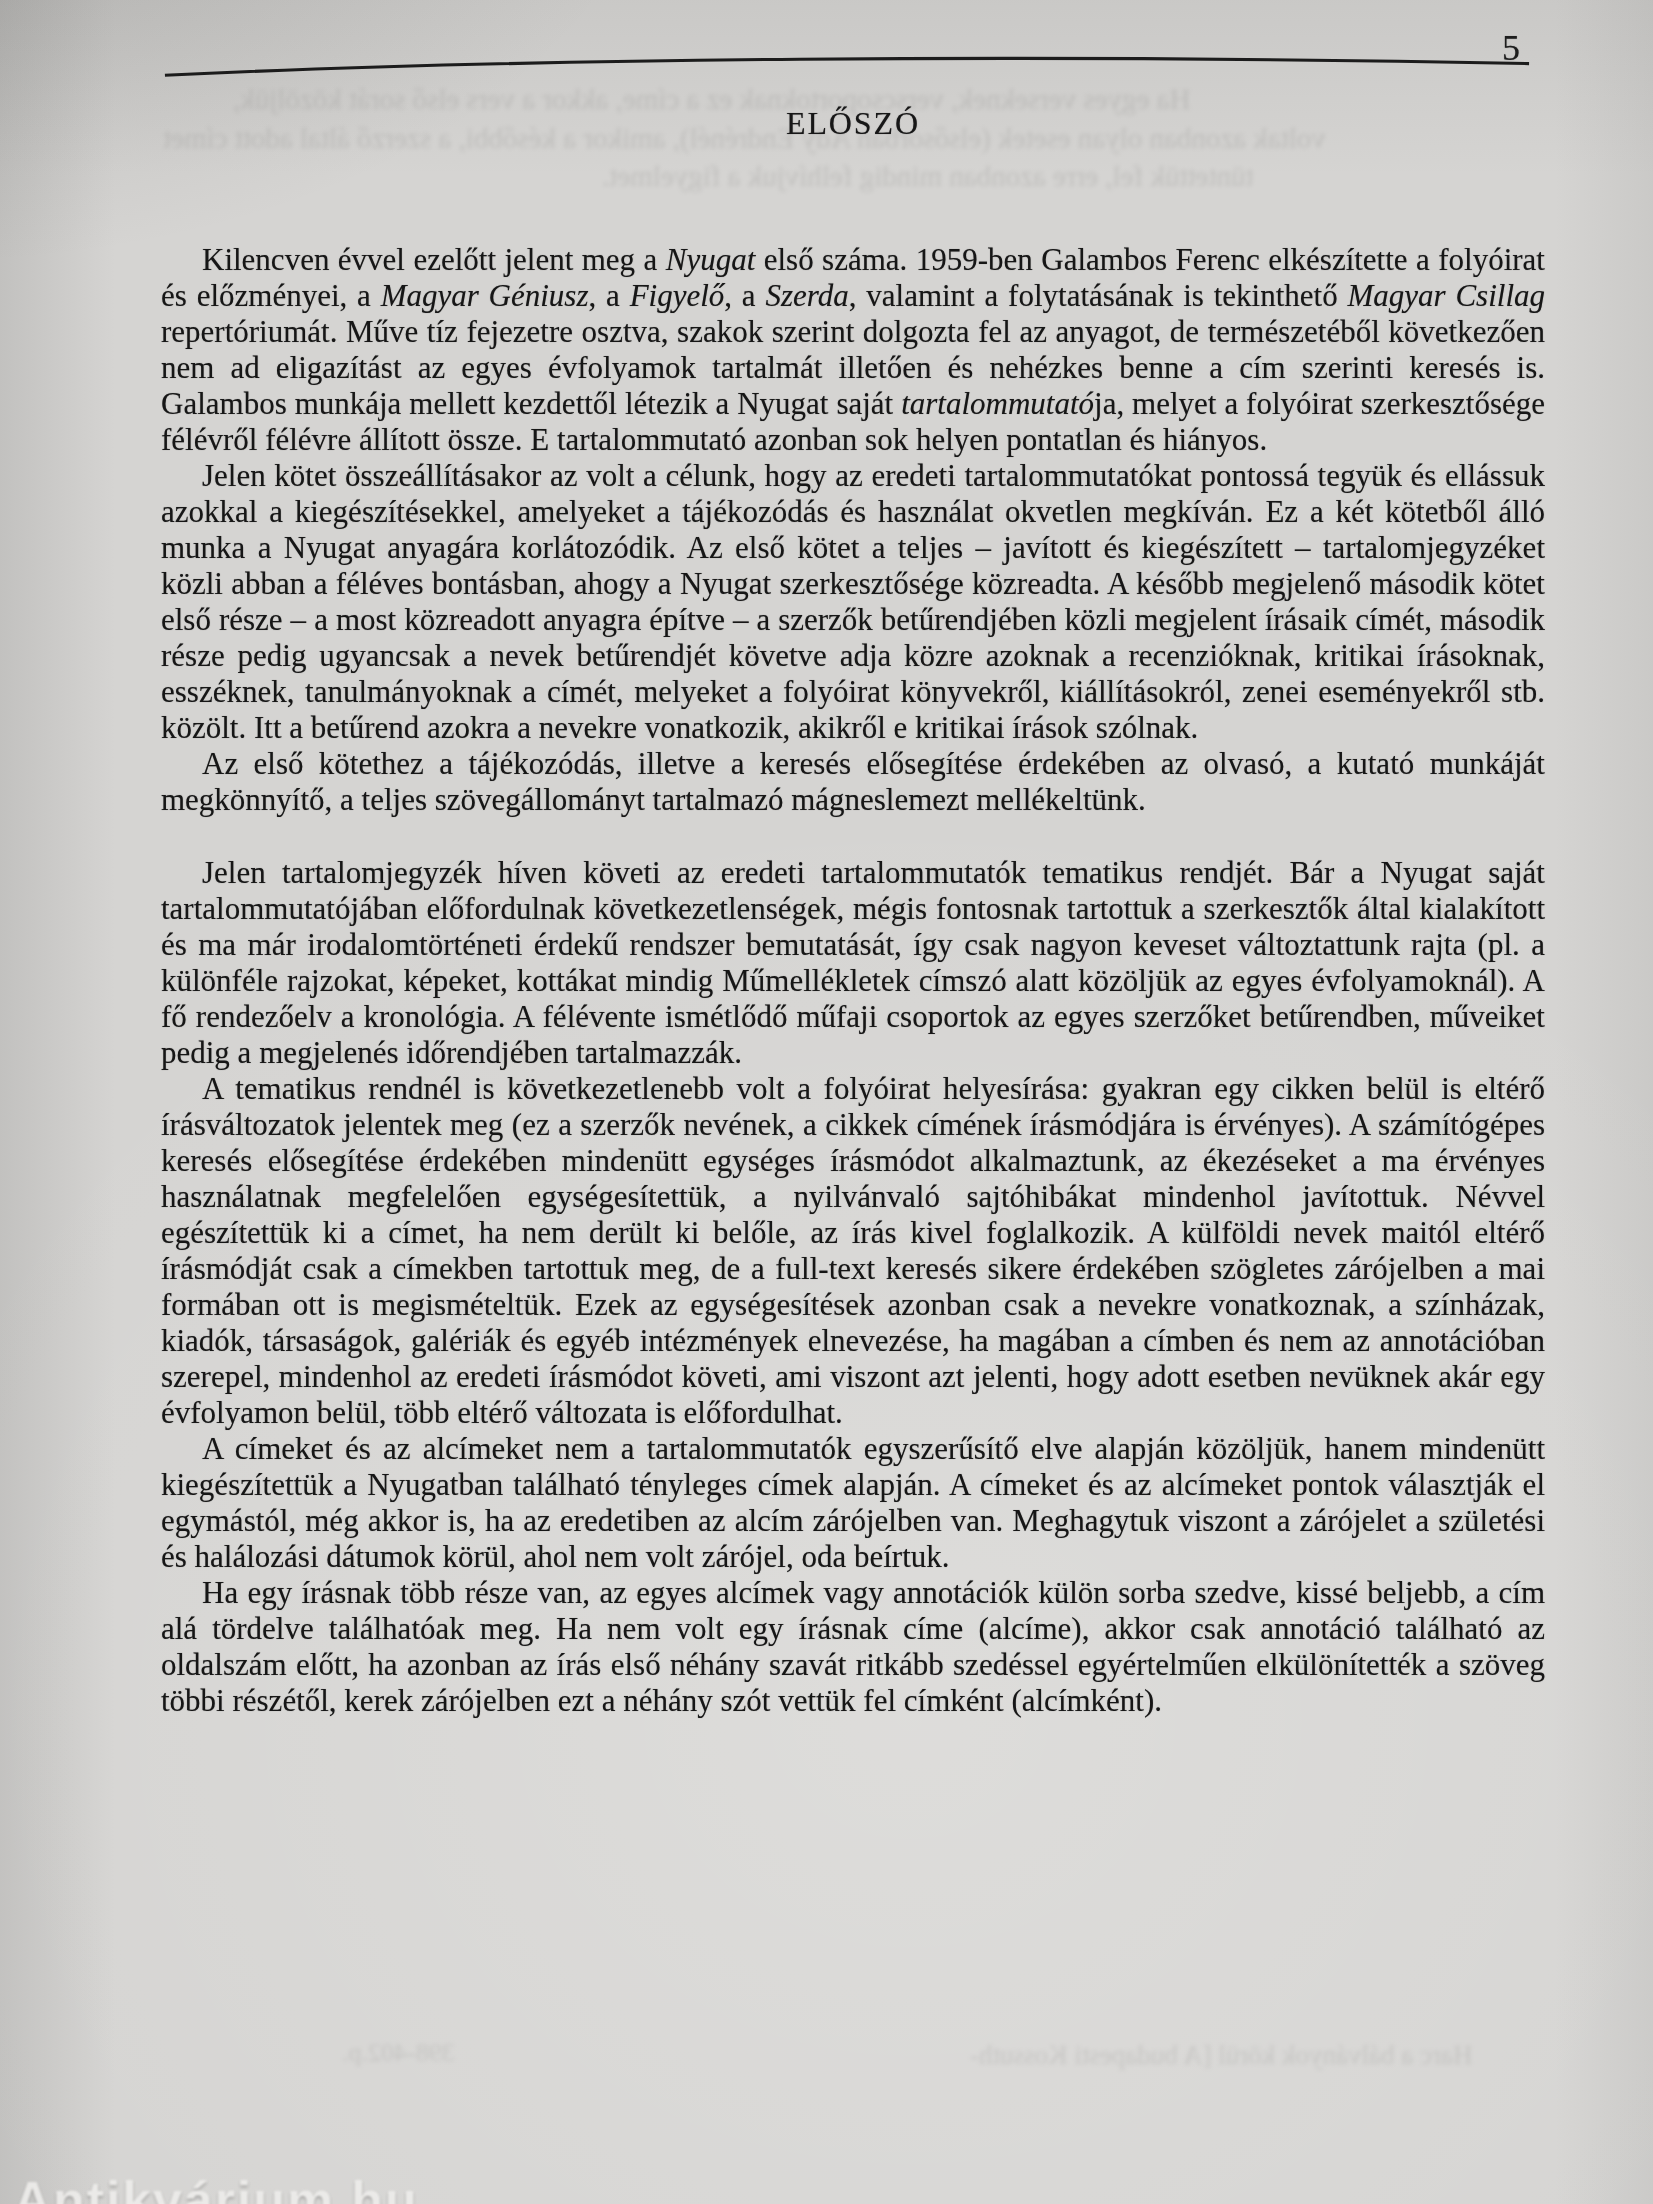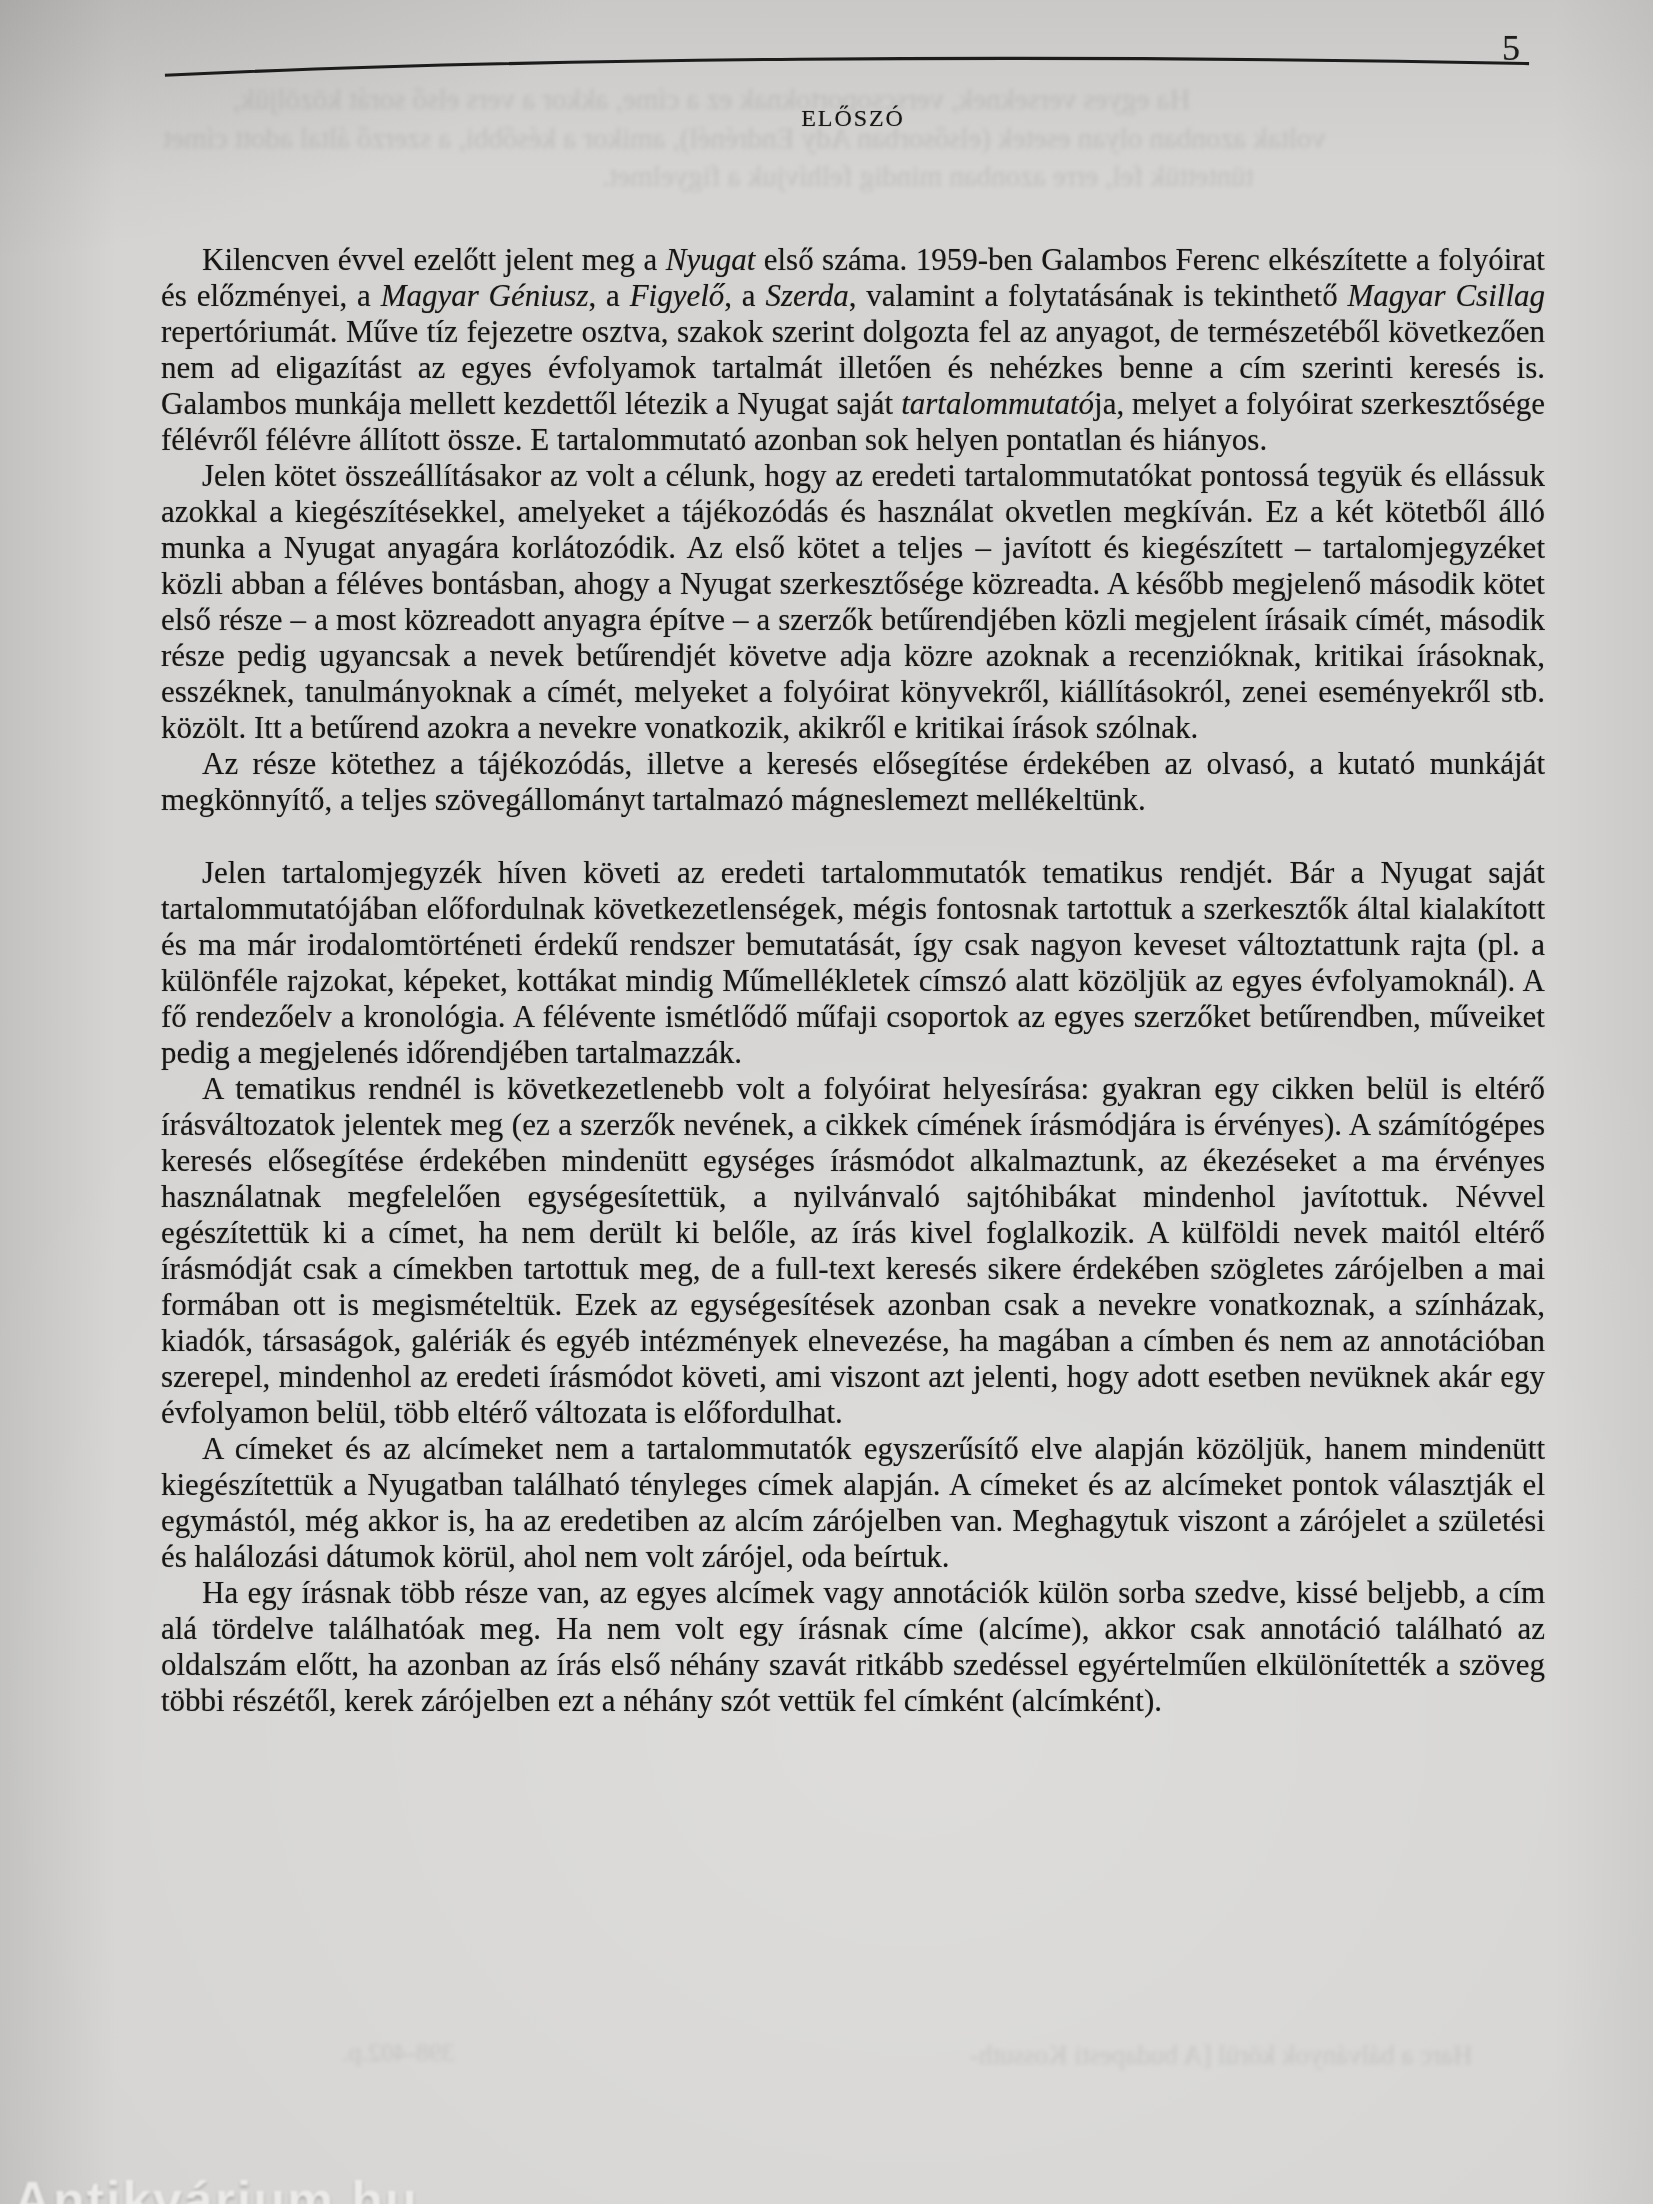--- a/index.html
+++ b/index.html
@@ -26,21 +26,21 @@
     position:absolute;top:27px;left:1502px;
     font-size:36px;color:#1d1d1d;
     text-shadow:0 0 1px rgba(25,25,25,0.45);
   }
   .header-rule{
     position:absolute;left:163px;top:50px;width:1368px;height:33px;
   }
   .page-title{
     position:absolute;top:105px;left:161px;width:1384px;
     text-align:center;
-    font-size:24px;letter-spacing:1.9px;color:#171717;
+    font-size:32px;letter-spacing:1.9px;color:#171717;
     text-shadow:0 0 1px rgba(25,25,25,0.5);
   }
   .textblock{
     position:absolute;top:242px;left:161px;width:1384px;
     font-size:31px;line-height:36px;color:#161616;
     text-align:justify;
     text-shadow:0 0 1px rgba(25,25,25,0.42);
   }
   .textblock p{margin:0;text-indent:41px;}
   .textblock p.gap{margin-top:37px;}
@@ -88,21 +88,21 @@
   <svg width="1368" height="33" viewBox="0 0 1410 34">
     <path d="M 2,26 C 380,8 900,4 1408,14" stroke="#1c1c1c" stroke-width="3.2" fill="none"></path>
   </svg>
 </div>
 
 <div class="page-title">ELŐSZÓ</div>
 
 <div class="textblock">
     <p><span>Kilencven évvel ezelőtt jelent meg a </span><span class="it">Nyugat</span><span> első száma. 1959-ben Galambos Ferenc elkészítette a folyóirat és előzményei, a </span><span class="it">Magyar Géniusz</span><span>, a </span><span class="it">Figyelő</span><span>, a </span><span class="it">Szerda</span><span>, valamint a folytatásának is tekinthető </span><span class="it">Magyar Csillag</span><span> repertóriumát. Műve tíz fejezetre osztva, szakok szerint dolgozta fel az anyagot, de természetéből következően nem ad eligazítást az egyes évfolyamok tartalmát illetően és nehézkes benne a cím szerinti keresés is. Galambos munkája mellett kezdettől létezik a Nyugat saját </span><span class="it">tartalommutató</span><span>ja, melyet a folyóirat szerkesztősége félévről félévre állított össze. E tartalommutató azonban sok helyen pontatlan és hiányos.</span></p>
     <p><span>Jelen kötet összeállításakor az volt a célunk, hogy az eredeti tartalommutatókat pontossá tegyük és ellássuk azokkal a kiegészítésekkel, amelyeket a tájékozódás és használat okvetlen megkíván. Ez a két kötetből álló munka a Nyugat anyagára korlátozódik. Az első kötet a teljes – javított és kiegészített – tartalomjegyzéket közli abban a féléves bontásban, ahogy a Nyugat szerkesztősége közreadta. A később megjelenő második kötet első része – a most közreadott anyagra építve – a szerzők betűrendjében közli megjelent írásaik címét, második része pedig ugyancsak a nevek betűrendjét követve adja közre azoknak a recenzióknak, kritikai írásoknak, esszéknek, tanulmányoknak a címét, melyeket a folyóirat könyvekről, kiállításokról, zenei eseményekről stb. közölt. Itt a betűrend azokra a nevekre vonatkozik, akikről e kritikai írások szólnak.</span></p>
-    <p><span>Az része kötethez a tájékozódás, illetve a keresés elősegítése érdekében az olvasó, a kutató munkáját megkönnyítő, a teljes szövegállományt tartalmazó mágneslemezt mellékeltünk.</span></p>
+    <p><span>Az első kötethez a tájékozódás, illetve a keresés elősegítése érdekében az olvasó, a kutató munkáját megkönnyítő, a teljes szövegállományt tartalmazó mágneslemezt mellékeltünk.</span></p>
     <p class="gap"><span>Jelen tartalomjegyzék híven követi az eredeti tartalommutatók tematikus rendjét. Bár a Nyugat saját tartalommutatójában előfordulnak következetlenségek, mégis fontosnak tartottuk a szerkesztők által kialakított és ma már irodalomtörténeti érdekű rendszer bemutatását, így csak nagyon keveset változtattunk rajta (pl. a különféle rajzokat, képeket, kottákat mindig Műmellékletek címszó alatt közöljük az egyes évfolyamoknál). A fő rendezőelv a kronológia. A félévente ismétlődő műfaji csoportok az egyes szerzőket betűrendben, műveiket pedig a megjelenés időrendjében tartalmazzák.</span></p>
     <p><span>A tematikus rendnél is következetlenebb volt a folyóirat helyesírása: gyakran egy cikken belül is eltérő írásváltozatok jelentek meg (ez a szerzők nevének, a cikkek címének írásmódjára is érvényes). A számítógépes keresés elősegítése érdekében mindenütt egységes írásmódot alkalmaztunk, az ékezéseket a ma érvényes használatnak megfelelően egységesítettük, a nyilvánvaló sajtóhibákat mindenhol javítottuk. Névvel egészítettük ki a címet, ha nem derült ki belőle, az írás kivel foglalkozik. A külföldi nevek maitól eltérő írásmódját csak a címekben tartottuk meg, de a full-text keresés sikere érdekében szögletes zárójelben a mai formában ott is megismételtük. Ezek az egységesítések azonban csak a nevekre vonatkoznak, a színházak, kiadók, társaságok, galériák és egyéb intézmények elnevezése, ha magában a címben és nem az annotációban szerepel, mindenhol az eredeti írásmódot követi, ami viszont azt jelenti, hogy adott esetben nevüknek akár egy évfolyamon belül, több eltérő változata is előfordulhat.</span></p>
     <p><span>A címeket és az alcímeket nem a tartalommutatók egyszerűsítő elve alapján közöljük, hanem mindenütt kiegészítettük a Nyugatban található tényleges címek alapján. A címeket és az alcímeket pontok választják el egymástól, még akkor is, ha az eredetiben az alcím zárójelben van. Meghagytuk viszont a zárójelet a születési és halálozási dátumok körül, ahol nem volt zárójel, oda beírtuk.</span></p>
     <p><span>Ha egy írásnak több része van, az egyes alcímek vagy annotációk külön sorba szedve, kissé beljebb, a cím alá tördelve találhatóak meg. Ha nem volt egy írásnak címe (alcíme), akkor csak annotáció található az oldalszám előtt, ha azonban az írás első néhány szavát ritkább szedéssel egyértelműen elkülönítették a szöveg többi részétől, kerek zárójelben ezt a néhány szót vettük fel címként (alcímként).</span></p>
   </div>
 
 <div class="watermark">Antikvárium.hu</div>
 
 
 </body></html>

